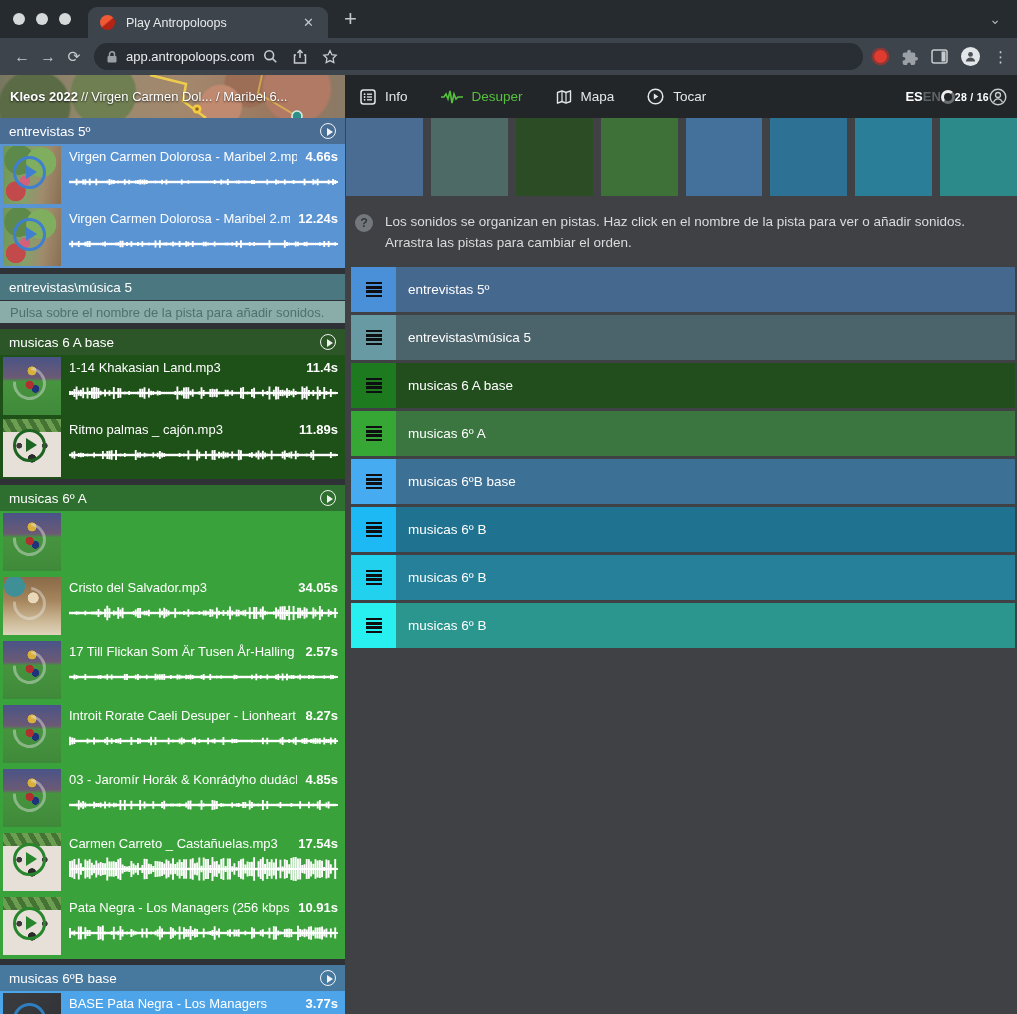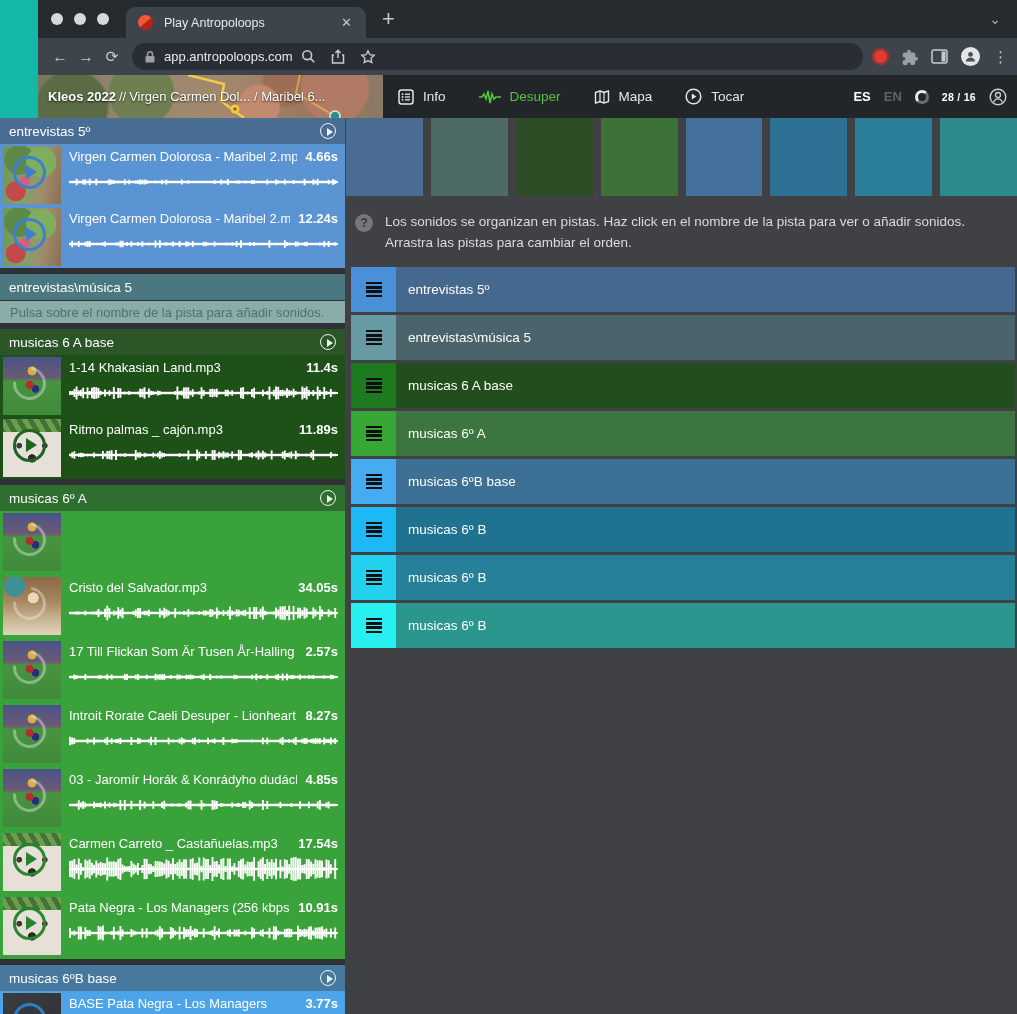--- a/index.html
+++ b/index.html
@@ -1,17 +1,17 @@
 <!DOCTYPE html>
 <html><head>
 <meta charset="utf-8">
 <style>
   * { margin:0; padding:0; box-sizing:border-box; }
   body { background:#1c1e20; font-family:"Liberation Sans", sans-serif; }
-  .screen { position:relative; width:1017px; height:1014px; overflow:hidden; background:#14b8a6;padding-left:38px; }
+  .screen { position:relative; width:1017px; height:1014px; overflow:hidden; background:#14b8a6; }
 
   
   .tabstrip { height:38px; background:#262b2f; display:flex; align-items:center; }
   .lights { display:flex; gap:11px; margin-left:13px; }
   .light { width:12px; height:12px; border-radius:50%; background:#d6d9da; }
   .tab { margin-left:17px; width:240px; height:31px; background:#3d444c; border-radius:9px 9px 0 0;
          align-self:flex-end; display:flex; align-items:center; padding:0 12px; }
   .favicon { width:15px; height:15px; border-radius:50%; flex:none;
              background:linear-gradient(140deg,#ef5a35 46%,#b42315 54%); }
   .tab-title { color:#e7eaec; font-size:12.5px; margin-left:11px; flex:1; white-space:nowrap; overflow:hidden; }
@@ -42,21 +42,21 @@
       radial-gradient(circle at 30% 42%, #6f7f52 0 13%, transparent 14%),
       radial-gradient(circle at 10% 72%, #5a6b45 0 11%, transparent 12%),
       linear-gradient(90deg,#77775f 0%,#9a8a70 30%,#a3876c 55%,#99775f 80%,#8a7a66 100%); }
   .crumbstrip svg.terrain { position:absolute; inset:0; }
   .crumb-project { font-weight:bold; position:relative; }
   .crumb-sep { opacity:.95; position:relative; }
   .crumb-rest { white-space:nowrap; position:relative; }
   .nav { display:flex; align-items:center; gap:33px; padding-left:15px; }
   .navitem { display:flex; align-items:center; gap:9px; color:#e4e6e8; font-size:13.5px; cursor:default; }
   .navitem.active { color:#55c23c; }
-  .hdr-right { margin-left:auto; display:flex; align-items:center; gap:13px; padding-right:10px; }
+  .hdr-right { margin-left:auto; display:flex; align-items:center; padding-right:10px; }
   .lang-es { color:#fff; font-size:13px; font-weight:bold; }
   .lang-en { color:#5d6periph367; color:#5d6367; font-size:13px; font-weight:bold; }
   .spinner { width:14px; height:14px; border-radius:50%; border:3px solid #ececec; border-right-color:#696e72; border-bottom-color:#696e72; }
   .counter { color:#fff; font-size:10.5px; font-weight:bold; letter-spacing:.3px; }
 
   
   .sidebar { position:absolute; left:0; top:118px; width:345px; height:896px; overflow:hidden; background:#2e3237; }
   .section { margin-bottom:6px; }
   .sec-header { height:26px; display:flex; align-items:center; padding:0 9px; color:#fff; font-size:13.5px; }
   .sec-title { flex:1; white-space:nowrap; overflow:hidden; }

